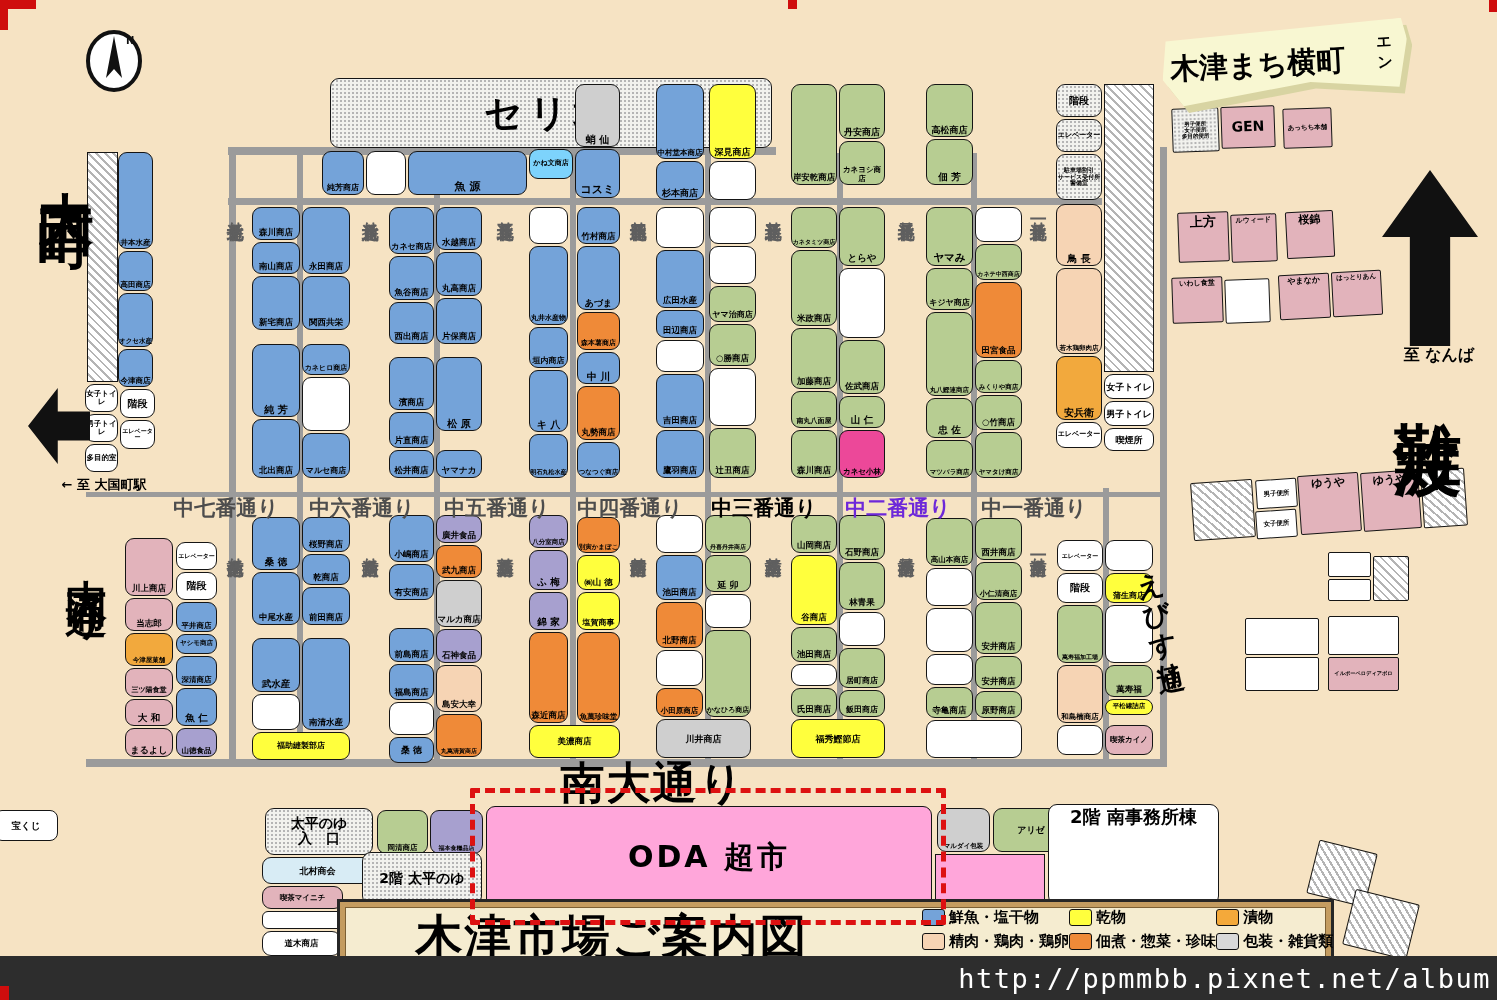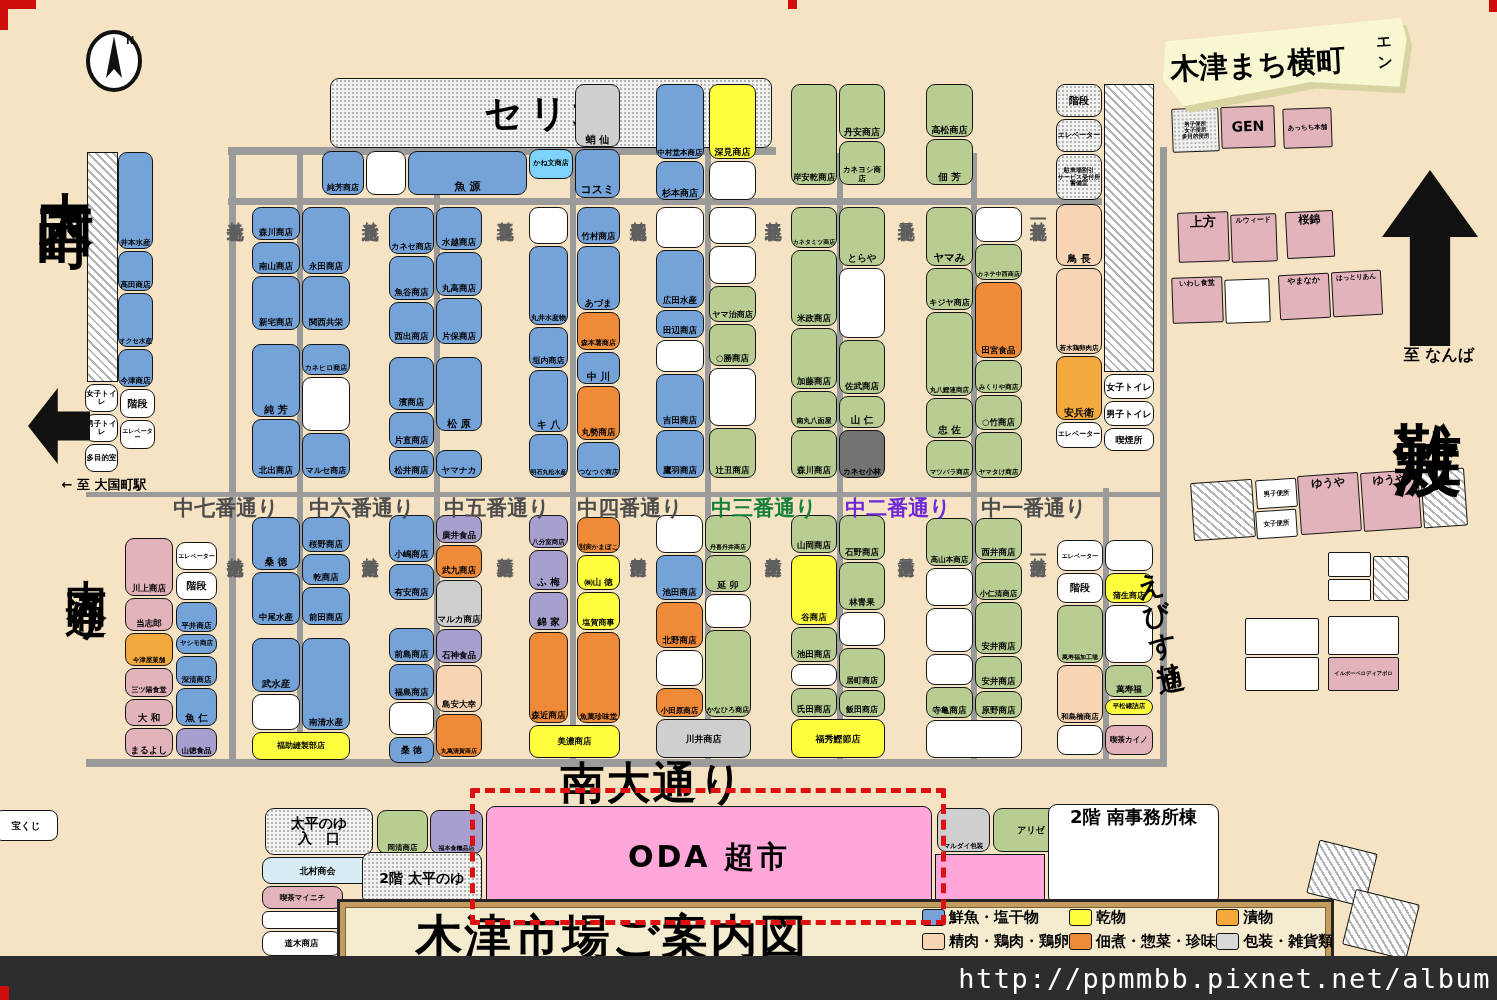--- a/index.html
+++ b/index.html
@@ -366,21 +366,21 @@
     <div class="blk" style="background: rgb(183, 205, 146); left: 839px; top: 207px; width: 46px; height: 59px;">
       <span class="lbl" style="font-size: 9.5px;">とらや</span>
     </div>
     <div class="blk" style="background: rgb(255, 255, 255); left: 839px; top: 268px; width: 46px; height: 70px;"></div>
     <div class="blk" style="background: rgb(183, 205, 146); left: 839px; top: 340px; width: 46px; height: 54px;">
       <span class="lbl" style="font-size: 8.5px;">佐武商店</span>
     </div>
     <div class="blk" style="background: rgb(183, 205, 146); left: 839px; top: 396px; width: 46px; height: 32px;">
       <span class="lbl" style="font-size: 9.5px;">山 仁</span>
     </div>
-    <div class="blk" style="background: #737373; left: 839px; top: 430px; width: 46px; height: 48px;">
+    <div class="blk" style="background: #ec4899; left: 839px; top: 430px; width: 46px; height: 48px;">
       <span class="lbl" style="font-size: 7.5px;">カネセ小林</span>
     </div>
     <div class="blk" style="background: rgb(183, 205, 146); left: 926px; top: 207px; width: 47px; height: 59px;">
       <span class="lbl" style="font-size: 10.5px;">ヤマみ</span>
     </div>
     <div class="blk" style="background: rgb(183, 205, 146); left: 926px; top: 268px; width: 47px; height: 42px;">
       <span class="lbl" style="font-size: 8px;">キジヤ商店</span>
     </div>
     <div class="blk" style="background: rgb(183, 205, 146); left: 926px; top: 312px; width: 47px; height: 84px;">
       <span class="lbl" style="font-size: 6.5px;">丸八鰹連商店</span>
@@ -749,16 +749,16 @@
     <div class="maplabel vert" style="left: 361px; top: 546px; height: 145px; font-size: 17px; color: rgb(95, 95, 95);">南六番通り</div>
     <div class="maplabel vert" style="left: 496px; top: 546px; height: 145px; font-size: 17px; color: rgb(95, 95, 95);">南五番通り</div>
     <div class="maplabel vert" style="left: 629px; top: 546px; height: 145px; font-size: 17px; color: rgb(95, 95, 95);">南四番通り</div>
     <div class="maplabel vert" style="left: 764px; top: 546px; height: 145px; font-size: 17px; color: rgb(95, 95, 95);">南三番通り</div>
     <div class="maplabel vert" style="left: 897px; top: 546px; height: 145px; font-size: 17px; color: rgb(95, 95, 95);">南二番通り</div>
     <div class="maplabel vert" style="left: 1029px; top: 546px; height: 145px; font-size: 17px; color: rgb(95, 95, 95);">南一番通り</div>
     <div class="maplabel" style="left: 162px; top: 497px; width: 128px; text-align: center; font-size: 21px; color: rgb(77, 77, 77);">中七番通り</div>
     <div class="maplabel" style="left: 298px; top: 497px; width: 128px; text-align: center; font-size: 21px; color: rgb(77, 77, 77);">中六番通り</div>
     <div class="maplabel" style="left: 433px; top: 497px; width: 128px; text-align: center; font-size: 21px; color: rgb(77, 77, 77);">中五番通り</div>
     <div class="maplabel" style="left: 566px; top: 497px; width: 128px; text-align: center; font-size: 21px; color: rgb(77, 77, 77);">中四番通り</div>
-    <div class="maplabel" style="left: 700px; top: 497px; width: 128px; text-align: center; font-size: 21px; color: #15803d;">中三番通り</div>
+    <div class="maplabel" style="left: 700px; top: 497px; width: 128px; text-align: center; font-size: 21px; color: #000000;">中三番通り</div>
     <div class="maplabel" style="left: 834px; top: 497px; width: 128px; text-align: center; font-size: 21px; color: #6d28d9;">中二番通り</div>
     <div class="maplabel" style="left: 970px; top: 497px; width: 128px; text-align: center; font-size: 21px; color: rgb(77, 77, 77);">中一番通り</div>
   </div>
 
 </body></html>

